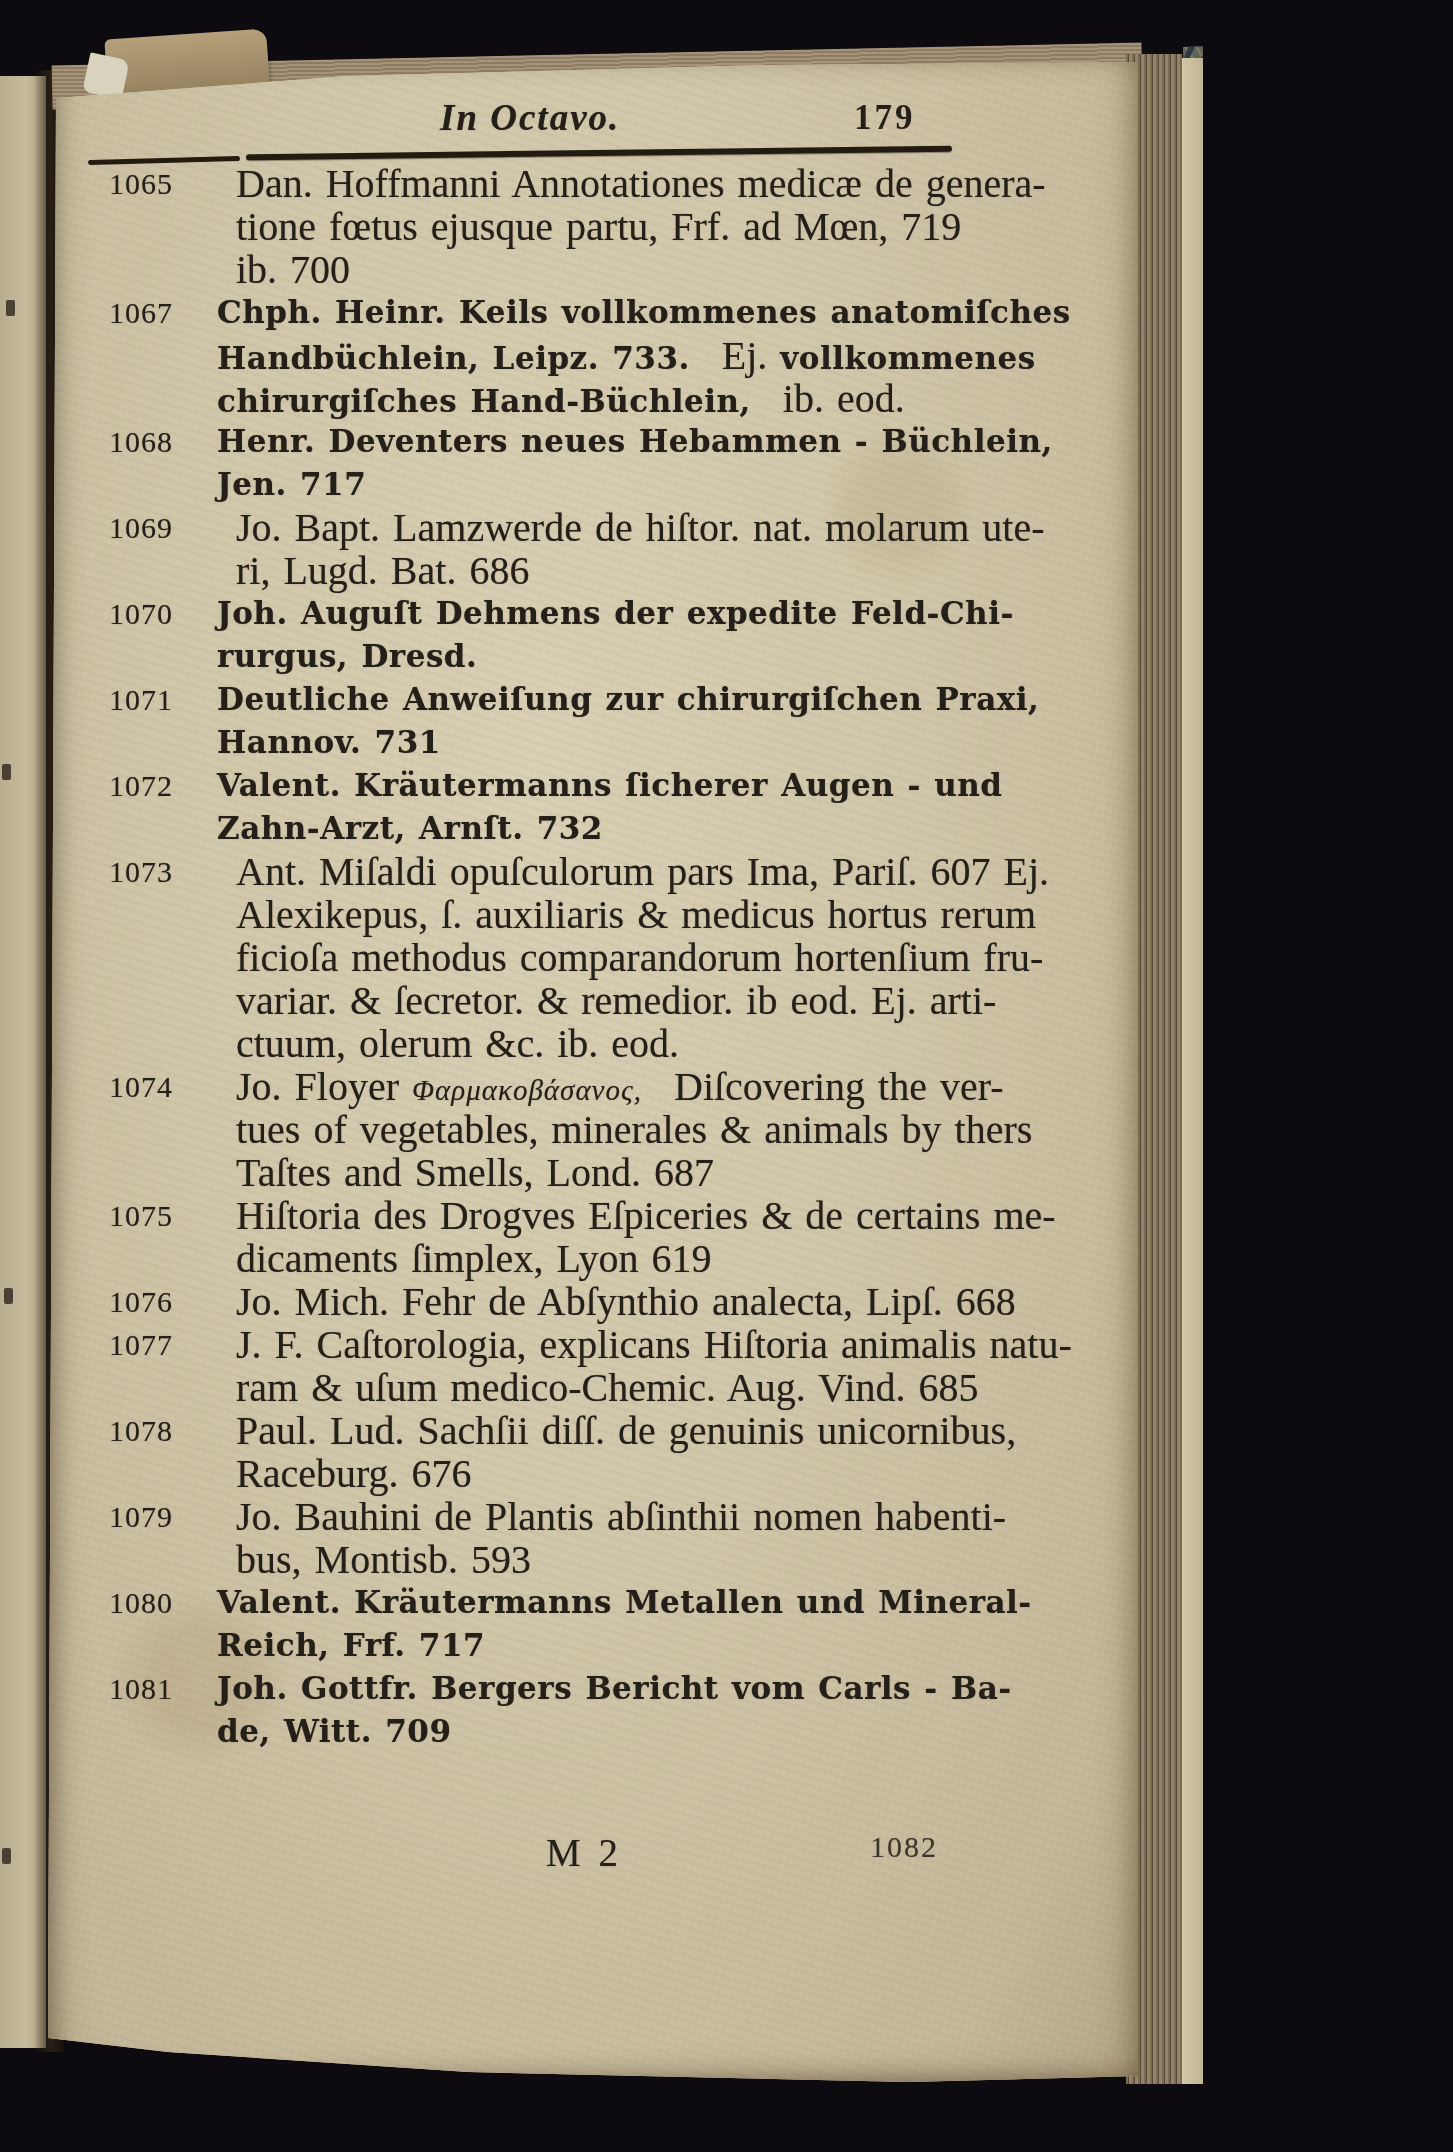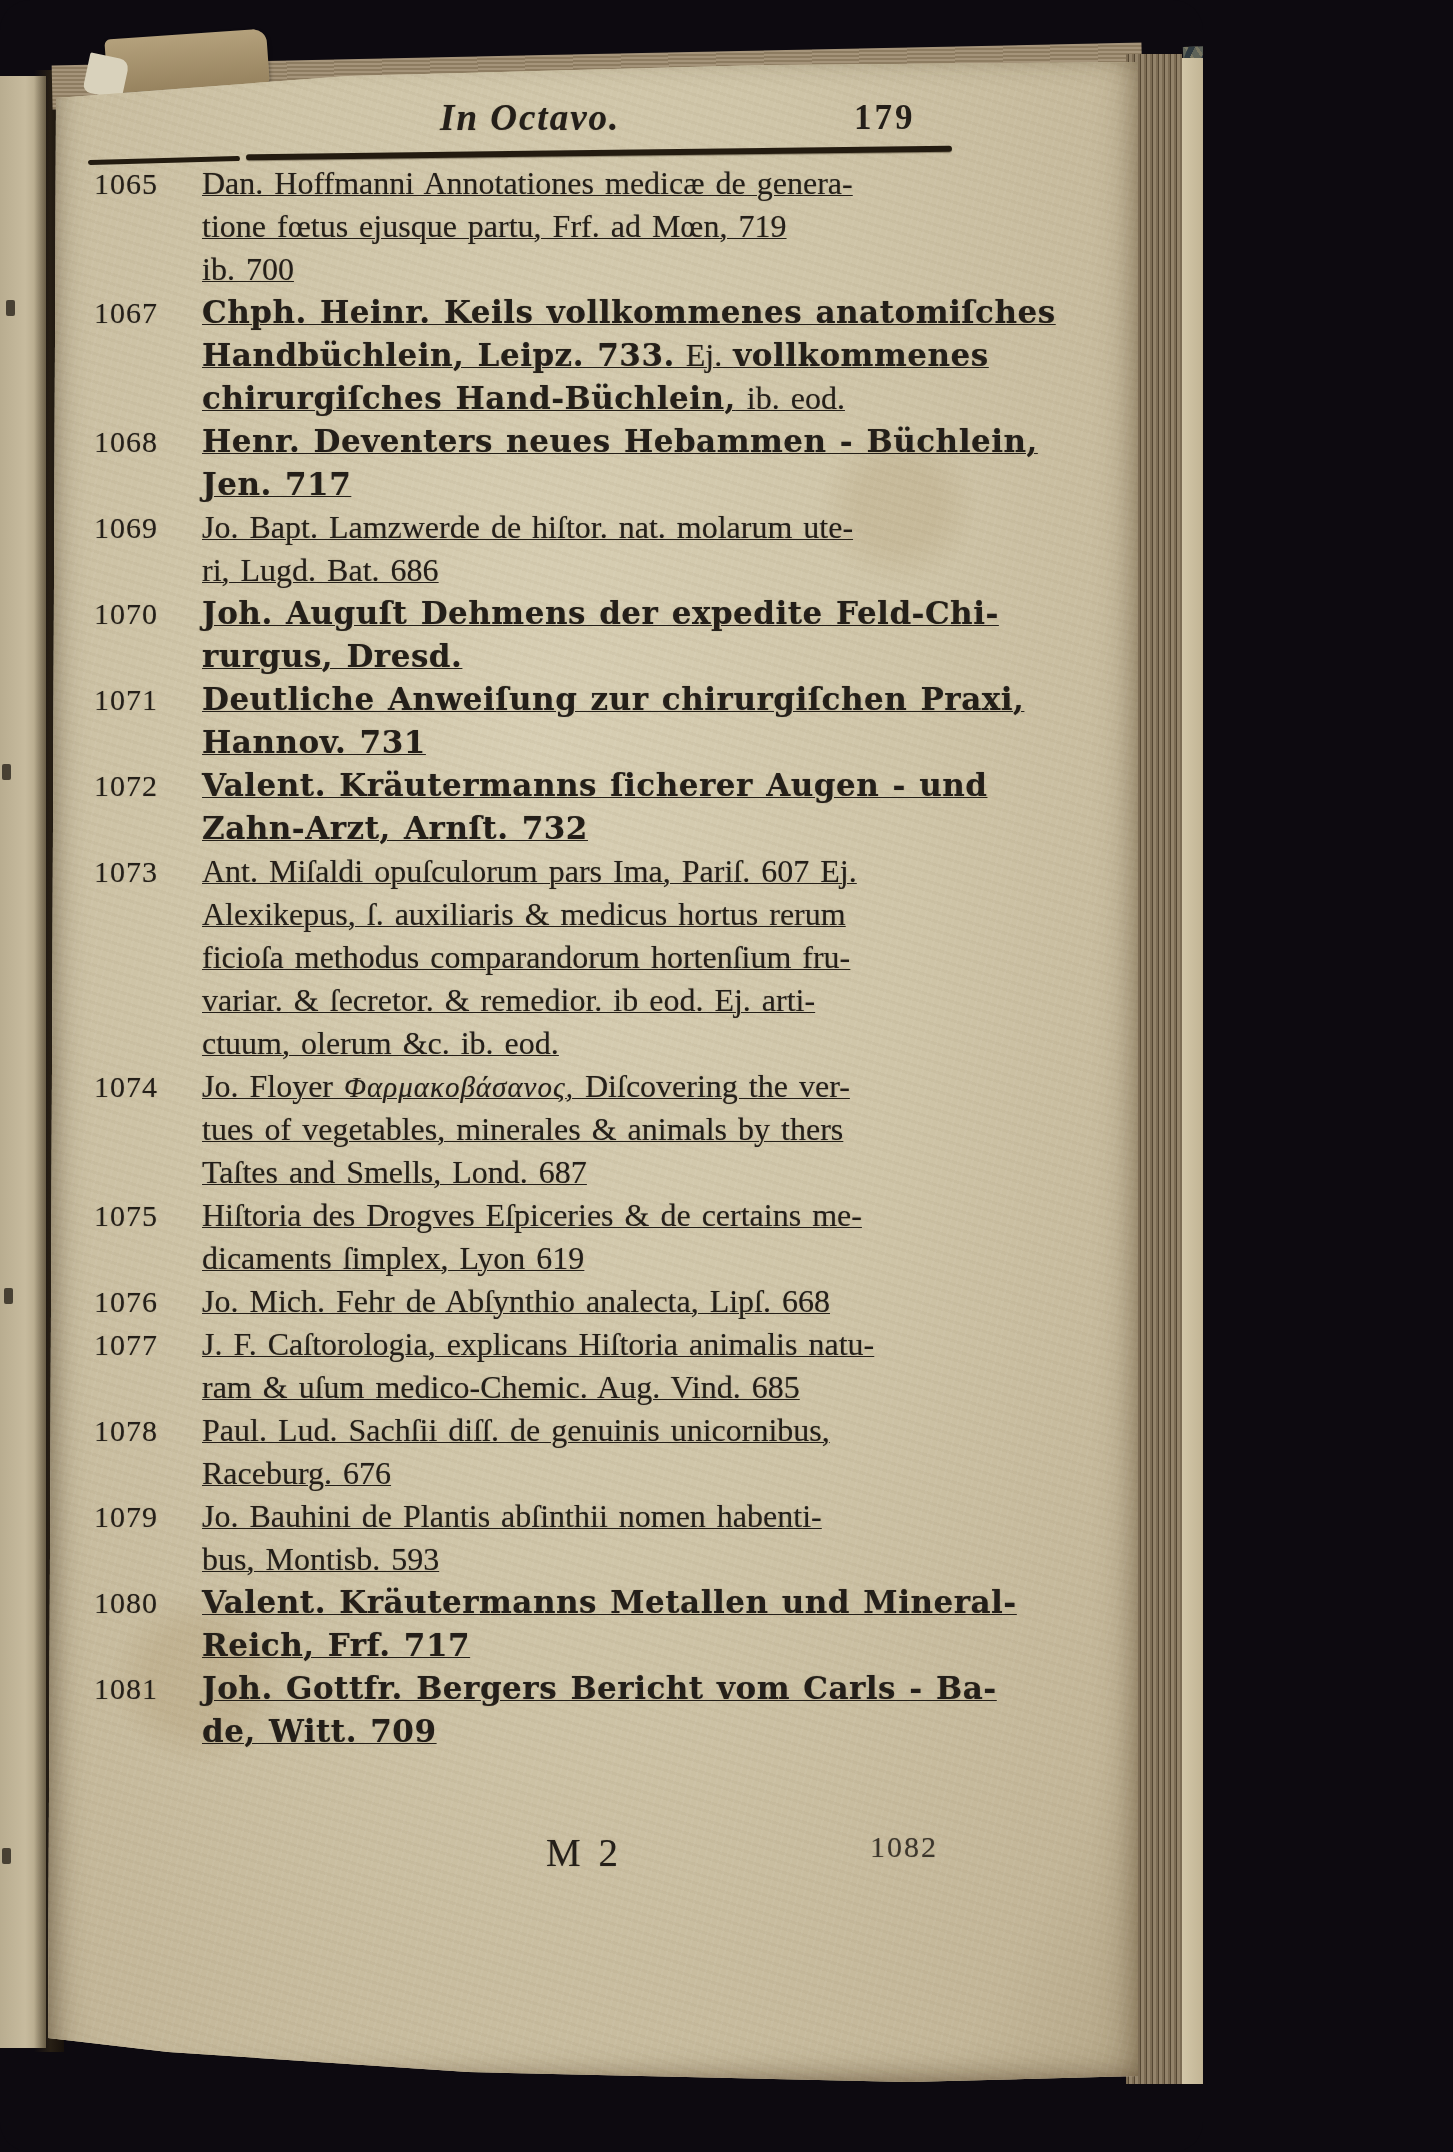--- a/index.html
+++ b/index.html
@@ -67,24 +67,24 @@
 
   .hdr-title{position:absolute;left:392px;top:34px;font-style:italic;font-size:37px;
     font-weight:600;letter-spacing:2px;text-shadow:0 0 1px rgba(40,30,20,.5);}
   .hdr-pageno{position:absolute;left:806px;top:36px;font-size:35px;font-weight:700;
     letter-spacing:3px;}
   .rule-a{position:absolute;left:40px;top:96px;width:152px;height:5px;background:#231b10;
     transform:rotate(-1.6deg);border-radius:3px;}
   .rule-b{position:absolute;left:198px;top:88px;width:706px;height:6px;background:#231b10;
     transform:rotate(-.7deg);border-radius:4px;box-shadow:0 1px 1px rgba(40,30,15,.4);}
 
-  .entries{position:absolute;left:154px;top:100px;width:780px;text-decoration:underline;}
+  .entries{position:absolute;left:169px;top:100px;width:780px;}
   .line{position:relative;height:43px;line-height:43px;white-space:nowrap;}
   .no{position:absolute;left:-108px;top:0;font-size:30px;letter-spacing:1px;}
-  .p-antiqua{font-size:32px;word-spacing:3px;}
+  .p-antiqua{font-size:40px;word-spacing:3px;margin-left:19px;}
   .p-fraktur{font-family:"DejaVu Serif",serif;font-weight:700;font-size:31px;
     letter-spacing:.5px;word-spacing:2px;}
   .p-greek{font-style:italic;font-size:29px;letter-spacing:1px;text-align:right;}
   .entries,.footer{text-shadow:0 0 1px rgba(40,30,20,.45);}
 
   .footer{position:absolute;left:0;top:1768px;width:100%;height:50px;}
   .sig{position:absolute;left:498px;font-size:39px;letter-spacing:4px;}
   .catch{position:absolute;left:822px;font-size:30px;letter-spacing:2px;opacity:.85;}
 </style>
 </head>

